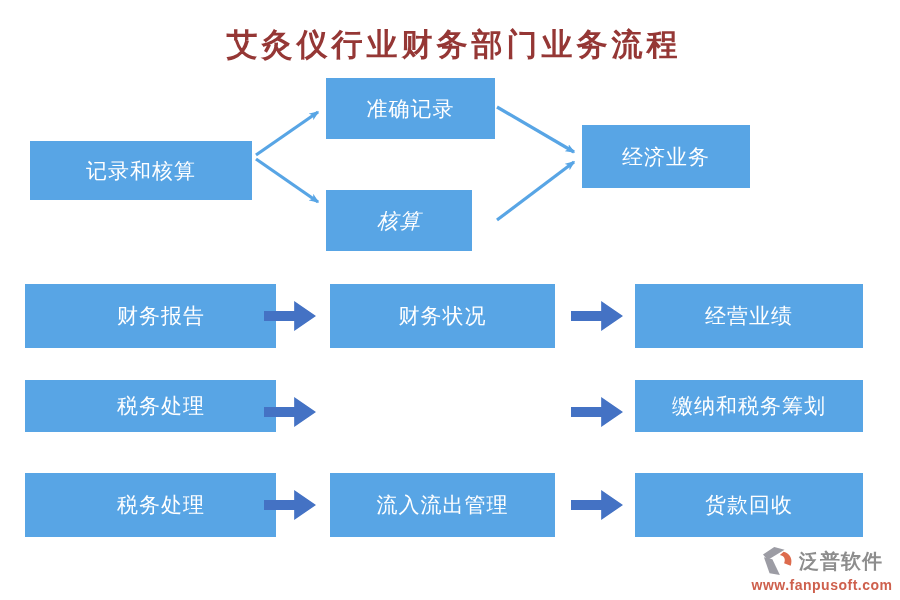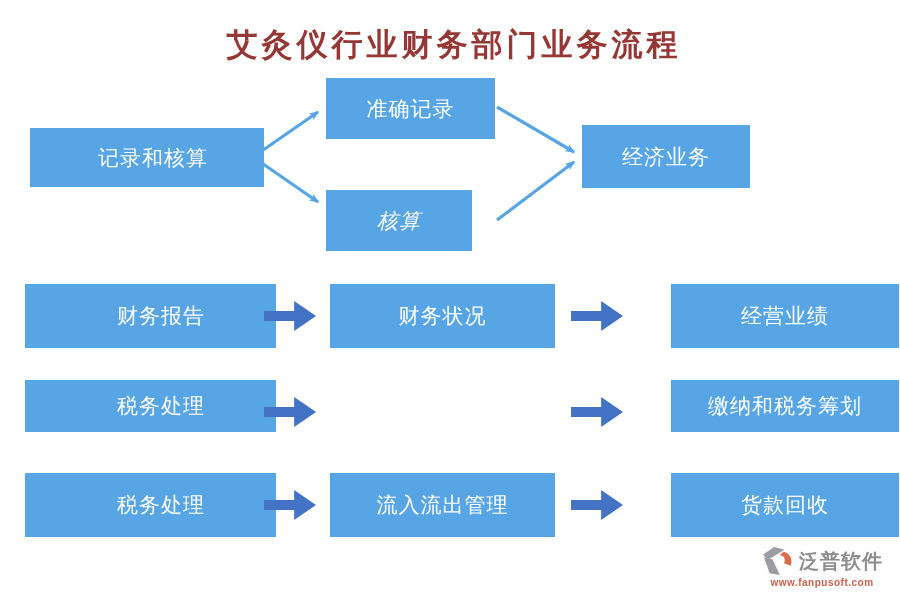--- a/index.html
+++ b/index.html
@@ -11,48 +11,48 @@
     position:absolute;left:4px;top:24px;width:900px;margin:0;
     text-align:center;font-size:31px;font-weight:600;letter-spacing:4px;
     color:#953735;
   }
   .box{
     position:absolute;background:#58a5e5;color:#ffffff;
     display:flex;align-items:center;justify-content:center;
     font-size:21px;letter-spacing:1px;text-align:center;z-index:2;
   }
   
-  .box-source {left:30px;  top:128px; width:222px; height:59px;padding-left:12px;}
+  .box-source {left:30px;  top:141px; width:222px; height:59px;}
   .box-branch1{left:326px; top:78px;  width:169px; height:61px;}
   .box-branch2{left:326px; top:190px; width:146px; height:61px;font-style:italic;}
   .box-target {left:582px; top:125px; width:168px; height:63px;}
   
   .c1{left:25px;  width:230px;padding-left:21px;}
   .c2{left:330px; width:225px;}
-  .c3{left:635px; width:228px;margin-left:36px;}
+  .c3{left:635px; width:228px;}
   .r1{top:284px;height:64px;}
   .r2{top:380px;height:52px;}
   .r3{top:473px;height:64px;}
   
   .connectors{position:absolute;left:0;top:0;width:900px;height:600px;z-index:1;pointer-events:none;}
   
   .block-arrow{
     position:absolute;width:52px;height:30px;background:#4472c4;z-index:2;
     clip-path:polygon(0 33%,58% 33%,58% 0,100% 50%,58% 100%,58% 67%,0 67%);
   }
   .a1{left:264px;} .a2{left:571px;}
   .ar1{top:301px;} .ar2{top:397px;} .ar3{top:490px;}
   
   .footer{
     position:absolute;left:748px;top:546px;width:148px;z-index:2;
     font-family:Liberation Sans, sans-serif;
   }
   .footer-top{display:flex;align-items:center;gap:4px;justify-content:center;}
   .brand{font-size:20px;font-weight:700;color:#8d8d8d;letter-spacing:1px;white-space:nowrap;}
-  .site{margin-top:1px;text-align:center;font-size:10px;font-weight:700;color:#ce604d;letter-spacing:0.5px;}
+  .site{margin-top:1px;text-align:center;font-size:14px;font-weight:700;color:#ce604d;letter-spacing:0.5px;}
 </style>
 </head>
 <body>
 
 <div class="canvas">
 
   <h1 class="title">艾灸仪行业财务部门业务流程</h1>
 
   <svg class="connectors" viewBox="0 0 900 600" xmlns="http://www.w3.org/2000/svg">
     <defs>

